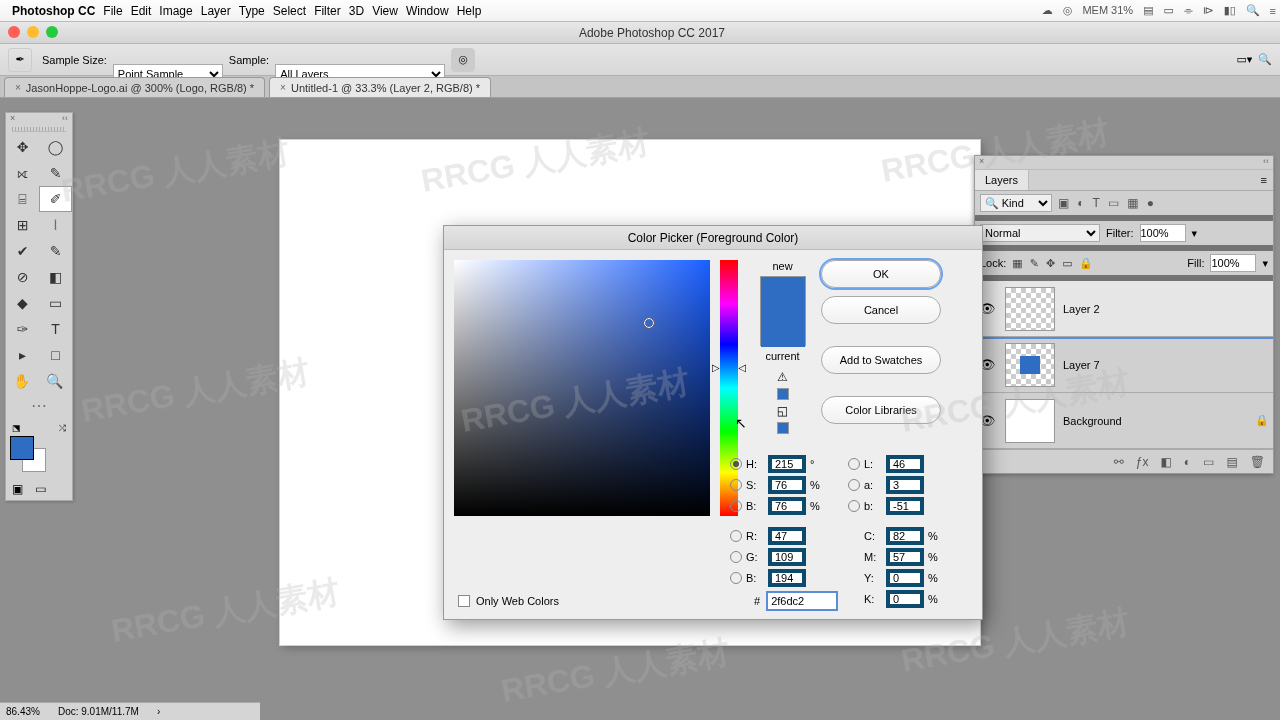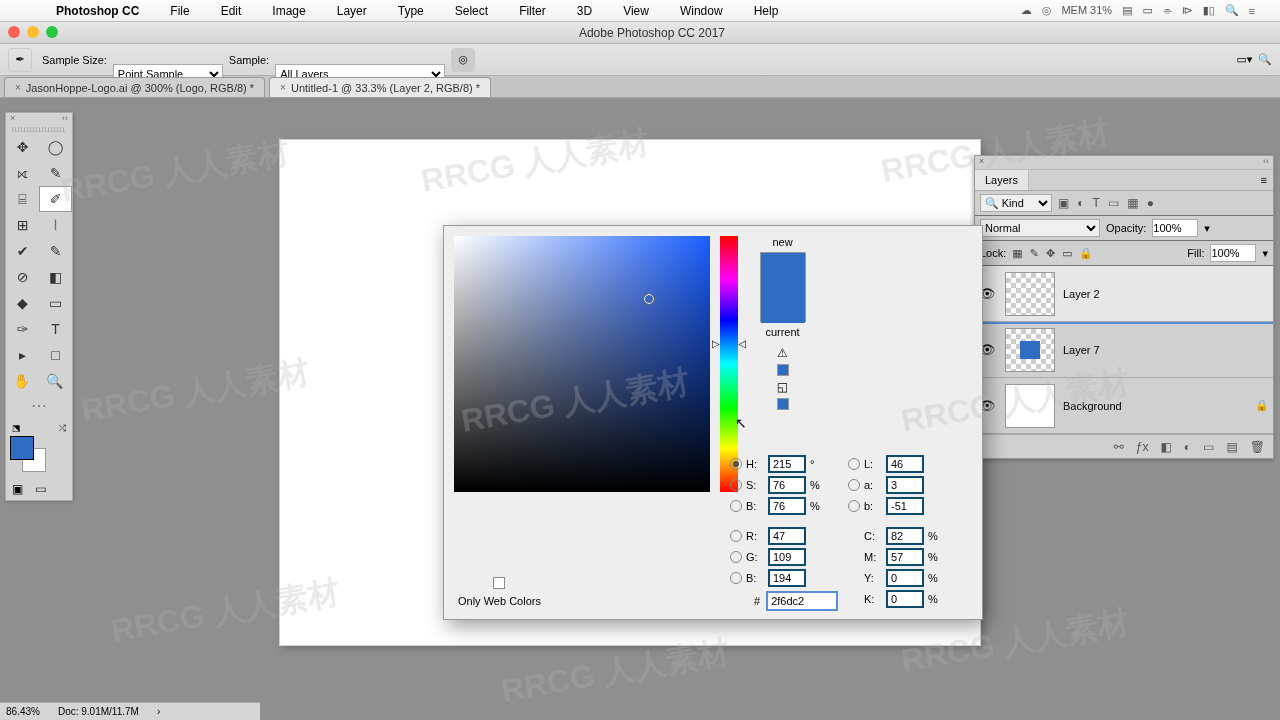--- a/index.html
+++ b/index.html
@@ -1,17 +1,17 @@
 <!DOCTYPE html>
 <html><head>
 <meta charset="utf-8">
 <style>
 * { box-sizing: border-box; margin: 0; padding: 0; font-family: -apple-system, "Helvetica Neue", Arial, sans-serif; }
 body { width: 1280px; height: 720px; overflow: hidden; background: #8f8f8f; position: relative; }
-.menubar { height: 22px; background: linear-gradient(#fdfdfd,#f2f2f2); border-bottom: 1px solid #bbb; display: flex; align-items: center; font-size: 12px; padding: 0 25px; gap: 31px; }
+.menubar { height: 22px; background: linear-gradient(#fdfdfd,#f2f2f2); border-bottom: 1px solid #bbb; display: flex; align-items: center; font-size: 12px; padding: 0 4px; gap: 8px; }
 .menubar .apple { font-size: 14px; font-weight: bold; }
 .menubar .app { font-weight: 600; }
 .menubar .right { margin-left: auto; display: flex; gap: 10px; align-items: center; color:#555;}
 .menubar .rico{font-size:11px;}
 .titlebar { height: 22px; background: linear-gradient(#e8e8e8,#d4d4d4); border-bottom:1px solid #b5b5b5; display:flex; align-items:center; position:relative;padding-left:24px;}
 .traffic { position:absolute; left:8px; top:4px; display:flex; gap:7px;}
 .traffic span{ width:12px; height:12px; border-radius:50%; display:inline-block;}
 .traffic .r{background:#ff5f56;} .traffic .y{background:#ffbd2e;} .traffic .g{background:#27c93f;}
 .titlebar .title{margin:0 auto; font-size:12px; color:#333;}
 .optbar { height:32px; background:linear-gradient(#e5e5e5,#d8d8d8); border-bottom:1px solid #b0b0b0; display:flex; align-items:center; font-size:11px; padding:0 8px; gap:6px;}
@@ -28,21 +28,21 @@
 .toolbox .tool{ height:26px; display:flex; align-items:center; justify-content:center; font-size:14px; color:#333; cursor:pointer;}
 .toolbox .tool.sel{background:#fff; border:1px solid #999;}
 .toolbox .swatches{ padding:6px 4px;}
 .toolbox .fg{width:24px; height:24px; background:#2f6dc2; border:1px solid #000; position:relative; z-index:2;}
 .toolbox .bg{width:24px; height:24px; background:#fff; border:1px solid #999; position:relative; margin:-12px 0 0 12px; z-index:1;}
 .toolbox .minisw{display:flex; gap:12px; padding:4px 6px; font-size:12px;}
 .layerspanel{ position:absolute; right:6px; top:155px; width:300px; background:#d0d0d0; border:1px solid #999; box-shadow:-1px 1px 4px rgba(0,0,0,0.3); font-size:11px;}
 .layerspanel .phdr{height:14px; display:flex; justify-content:space-between; padding:0 4px; font-size:9px; color:#666; border-bottom:1px solid #bbb;}
 .layerspanel .tabs{display:flex; border-bottom:1px solid #aaa;}
 .layerspanel .ptab{padding:4px 10px; background:#e5e5e5; border-right:1px solid #bbb;}
-.layerspanel .row{display:flex; align-items:center; gap:6px; padding:3px 5px; border-bottom:1px solid #737373;}
+.layerspanel .row{display:flex; align-items:center; gap:6px; padding:3px 5px; border-bottom:6px solid #737373;}
 .layerspanel select,.layerspanel input{font-size:11px; height:18px; border:1px solid #aaa;}
 .layerspanel .filtericons{display:flex; gap:8px; font-size:12px; color:#555;}
 .layerspanel .locks{display:flex; gap:7px; font-size:11px; color:#444; align-items:center;}
 .layerlist{ max-height:200px; overflow:auto; background:#d0d0d0;}
 .layer{ height:56px; display:flex; align-items:center; gap:8px; border-bottom:1px solid #aaa; padding:0 4px;}
 .layer.sel{background:#e6e6e6; outline:2px solid #5a8dd6;}
 .layer .eye{width:18px; font-size:13px;}
 .layer .thumb{width:50px; height:44px; border:1px solid #999; background:#fff;
   background-image: linear-gradient(45deg,#ccc 25%,transparent 25%),linear-gradient(-45deg,#ccc 25%,transparent 25%),linear-gradient(45deg,transparent 75%,#ccc 75%),linear-gradient(-45deg,transparent 75%,#ccc 75%);
   background-size:10px 10px; background-position:0 0,0 5px,5px -5px,-5px 0; position:relative;}
@@ -66,26 +66,26 @@
 .swatchcol .newc{height:35px; background:#2f6dc2;}
 .swatchcol .oldc{height:35px; background:#2f6dc2;}
 .btncol{ width:120px; display:flex; flex-direction:column; gap:8px; margin-left:6px;}
 .btncol button{ height:28px; border:1px solid #aaa; border-radius:14px; background:linear-gradient(#fff,#f0f0f0); font-size:11px; cursor:pointer;}
 .btncol button.primary{outline:2px solid #6aa3f0;}
 .valgrid{ position:absolute; bottom:8px; right:22px; width:230px; font-size:11px;}
 .valrow{display:flex; align-items:center; gap:4px; margin:3px 0;}
 .valrow .rad{width:12px; height:12px; border:1px solid #888; border-radius:50%; display:inline-block;}
 .valrow .rad.on{background:radial-gradient(#555 40%,transparent 45%);}
 .valrow label{width:18px;}
-.valrow input{width:38px; height:18px; border:2px solid #0c4a6e; text-align:left; padding:0 3px; font-size:11px;}
+.valrow input{width:38px; height:18px; border:4px solid #0c4a6e; text-align:left; padding:0 3px; font-size:11px;}
 .valrow .unit{width:14px;}
 .valcols{display:flex; gap:24px;}
 .hexrow{ position:absolute; bottom:8px; left:310px; display:flex; align-items:center; gap:6px;}
 .hexrow input{width:72px; height:20px; border:2px solid #5a8dd6; padding:0 3px; font-size:11px;}
-.onlyweb{position:absolute; bottom:12px; left:14px; display:flex; align-items:center; gap:6px; font-size:11px;flex-direction:column;}
+.onlyweb{position:absolute; bottom:12px; left:14px; display:flex; align-items:center; gap:6px; font-size:11px;}
 .onlyweb .chk{width:12px; height:12px; border:1px solid #888; background:#fff;}
 .cursor{position:absolute; left:735px; top:415px; font-size:14px; color:#000; pointer-events:none;}
 .statusbar{position:absolute; left:0; bottom:0; height:18px; background:#d5d5d5; border-top:1px solid #aaa; display:flex; align-items:center; font-size:10px; padding:0 6px; gap:18px; width:260px;}
 .wm{position:absolute; color:rgba(180,180,180,0.28); font-size:32px; font-weight:600; pointer-events:none;}
 .wm.p1{left:60px; top:150px; transform:rotate(-10deg);}
 .wm.p2{left:420px; top:140px; transform:rotate(-10deg);}
 .wm.p3{left:880px; top:130px; transform:rotate(-10deg);}
 .wm.p4{left:80px; top:370px; transform:rotate(-10deg);}
 .wm.p5{left:460px; top:380px; transform:rotate(-10deg);}
 .wm.p6{left:110px; top:590px; transform:rotate(-10deg);}
@@ -218,21 +218,21 @@
       <span>▣</span>
       <span>◐</span>
       <span>T</span>
       <span>▭</span>
       <span>▦</span>
       <span>●</span>
     </div>
   </div>
   <div class="row">
     <select style="width:120px"><option>Normal</option></select>
-    <span>Opacity:</span>
+    <span>Filter:</span>
     <input style="width: 46px;" value="100%">
       <span>▾</span>
   </div>
   <div class="row">
     <span>Lock:</span>
     <div class="locks">
       <span>▦</span>
       <span>✎</span>
       <span>✥</span>
       <span>▭</span>
@@ -265,20 +265,21 @@
     <span>ƒx</span>
     <span>◧</span>
     <span>◐</span>
     <span>▭</span>
     <span>▤</span>
     <span>🗑</span>
   </div>
 </div>
 
 <div class="colorpicker">
+  <div class="cphdr">Color Picker (Foreground Color)</div>
   <div class="body">
     <div class="cpmain">
       <div class="pick"></div>
     </div>
     <div class="hueslider">
       <span class="arrow">▷</span>
       <span class="arrow2">◁</span>
     </div>
     <div class="swatchcol">
       <span>new</span>
@@ -287,20 +288,28 @@
         <div class="oldc"></div>
       </div>
       <span>current</span>
       <div style="margin-top:8px;font-size:12px;display:flex;flex-direction:column;gap:4px;align-items:center">
         <span>⚠</span>
         <span style="width:12px;height:12px;background:#2f6dc2;border:1px solid #999;display:inline-block"></span>
         <span>◱</span>
         <span style="width:12px;height:12px;background:#2f6dc2;border:1px solid #999;display:inline-block"></span>
       </div>
     </div>
+    <div class="btncol">
+      <button class="primary">OK</button>
+      <button>Cancel</button>
+      <div style="height:6px"></div>
+      <button>Add to Swatches</button>
+      <div style="height:6px"></div>
+      <button>Color Libraries</button>
+    </div>
   </div>
 
   <div class="onlyweb">
     <span class="chk"></span>
     <span>Only Web Colors</span>
   </div>
 
   <div class="hexrow">
     <span>#</span>
     <input value="2f6dc2" style="">

